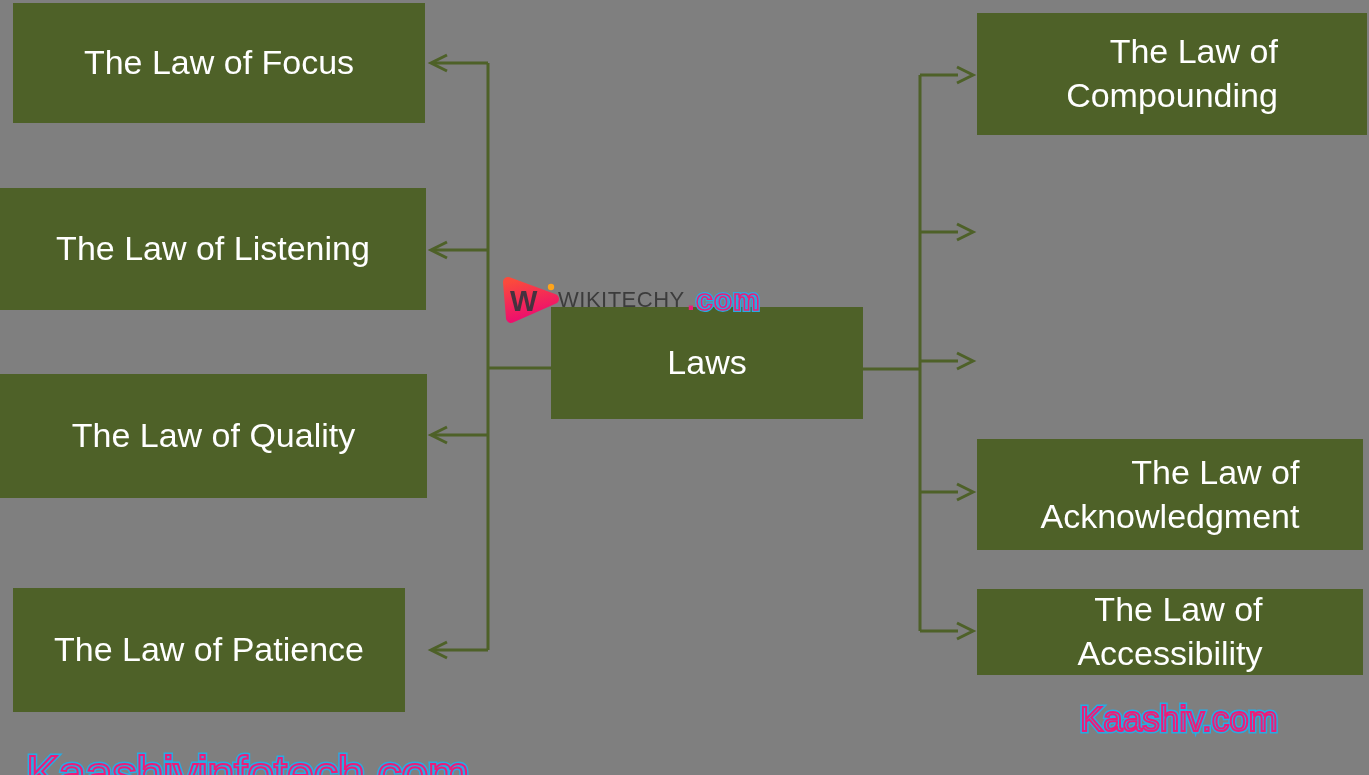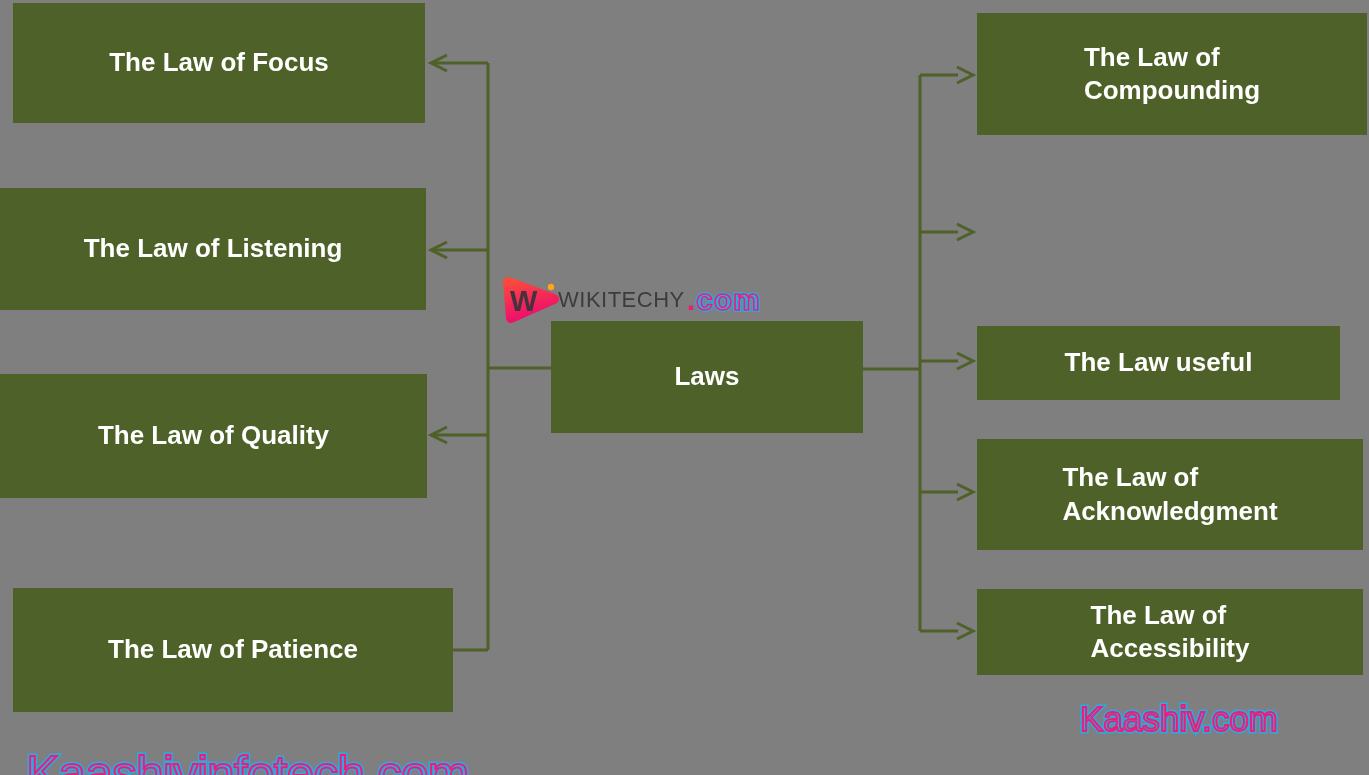--- a/index.html
+++ b/index.html
@@ -19,24 +19,23 @@
   html,body{width:1369px;height:775px;overflow:hidden;}
   body{background:var(--background);font-family:"Liberation Sans",sans-serif;}
   .stage{position:relative;width:1369px;height:775px;background:var(--background);}
   .connectors{position:absolute;left:0;top:0;width:1369px;height:775px;}
   .connectors path{stroke:var(--connector);stroke-width:3;fill:none;}
   .node{
     position:absolute;
     background:var(--node-fill);
     color:var(--node-text);
     display:flex;align-items:center;justify-content:center;
-    text-align:left;
-    font-size:26px;line-height:1.28;
+    text-align:right;
+    font-size:34px;line-height:1.28;
     white-space:pre-line;
-    font-weight:bold;
   }
   .logo{position:absolute;left:500px;top:274px;display:flex;align-items:center;z-index:5;}
   .logo-word{font-size:22px;font-weight:400;letter-spacing:.5px;color:var(--logo-word-color);margin-left:-6px;}
   .logo-dot{font-size:30px;font-weight:800;color:var(--watermark-pink);margin:0 1px 0 2px;}
   .hollow{position:relative;display:inline-block;color:transparent;}
   .hollow .outer{color:transparent;-webkit-text-stroke:5px var(--watermark-blue);}
   .hollow .inner{position:absolute;left:0;top:0;color:transparent;-webkit-text-stroke:2px var(--watermark-pink);}
   .logo-com{font-size:30px;font-weight:700;letter-spacing:1px;}
   .logo-com .outer{-webkit-text-stroke:4px var(--watermark-blue);}
   .logo-com .inner{-webkit-text-stroke:1.6px var(--watermark-pink);}
@@ -81,34 +80,31 @@
 
   <div class="node" style="left:13px;top:3px;width:412px;height:120px">
     <span>The Law of Focus</span>
   </div>
   <div class="node" style="left:0px;top:374px;width:427px;height:124px">
     <span>The Law of Quality</span>
   </div>
   <div class="node" style="left:0px;top:188px;width:426px;height:122px">
     <span>The Law of Listening</span>
   </div>
-  <div class="node" style="left:13px;top:588px;width:440px;height:124px">
+  <div class="node" style="left:13px;top:588px;width:392px;height:124px">
     <span>The Law of Patience</span>
   </div>
 
-  <div class="node" style="left:551px;top:321px;width:312px;height:112px">
+  <div class="node" style="left:551px;top:307px;width:312px;height:112px">
     <span>Laws</span>
   </div>
 
   <div class="node" style="left:977px;top:13px;width:390px;height:122px">
     <span>The Law of
 Compounding</span>
-  </div>
-  <div class="node" style="left:977px;top:326px;width:363px;height:74px">
-    <span>The Law useful</span>
   </div>
   <div class="node" style="left:977px;top:439px;width:386px;height:111px">
     <span>The Law of
 Acknowledgment</span>
   </div>
   <div class="node" style="left:977px;top:589px;width:386px;height:86px">
     <span>The Law of
 Accessibility</span>
   </div>
 

